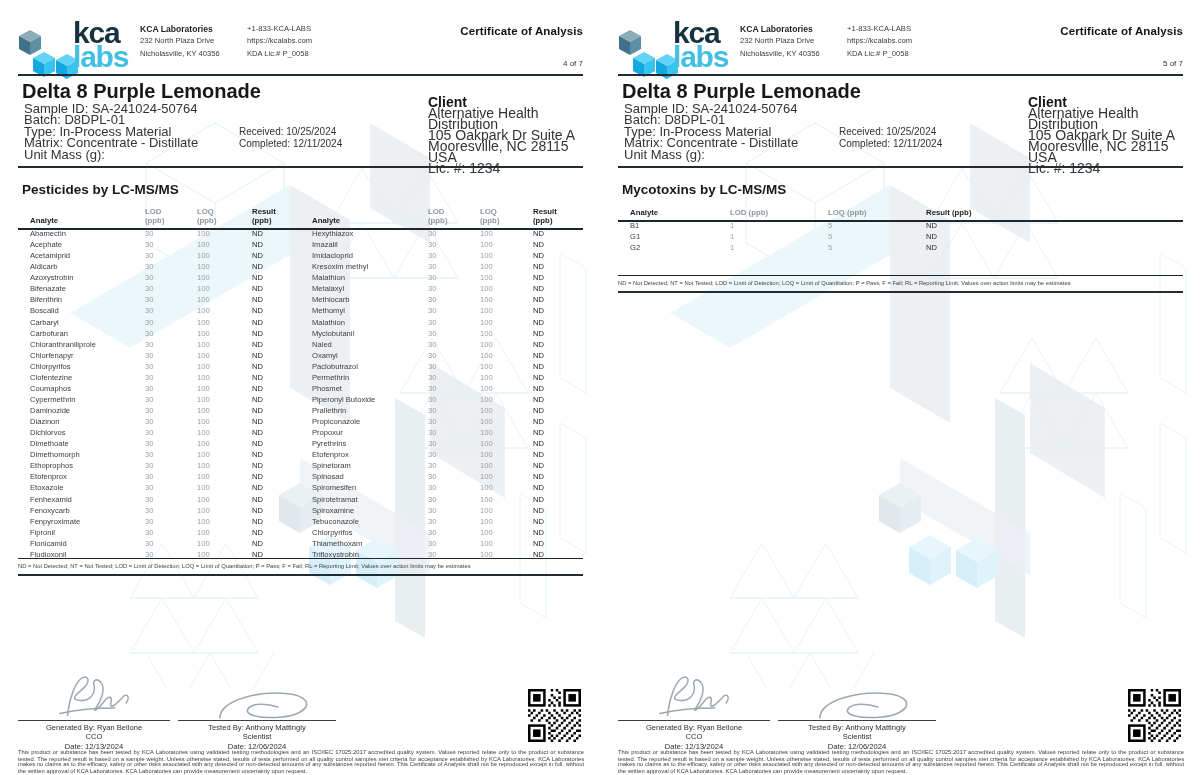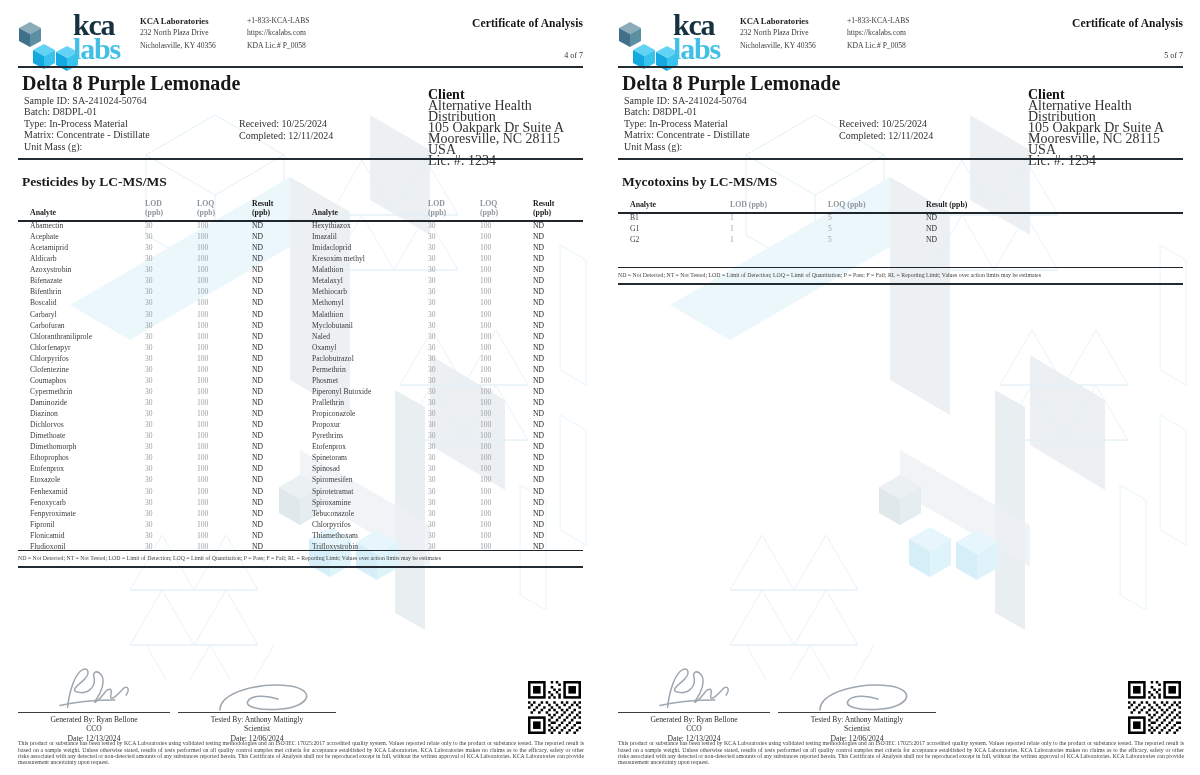--- a/index.html
+++ b/index.html
@@ -1,19 +1,19 @@
 <!DOCTYPE html>
 <html><head>
 <meta charset="utf-8">
 <style>
   html,body{margin:0;padding:0;background:#ffffff;}
   body{width:1200px;height:775px;position:relative;overflow:hidden;
        font-family:"Liberation Sans",sans-serif;color:#2b2b2b;
        -webkit-font-smoothing:antialiased;}
-  .page{position:absolute;top:0;width:600px;height:755px;background:#fff;font-family:Liberation Serif, serif;}
+  .page{position:absolute;top:8px;width:600px;height:755px;background:#fff;}
   #page-4{left:0;}
   #page-5{left:600px;}
 
   
   .wm{position:absolute;left:0;top:55px;width:600px;height:625px;pointer-events:none;}
 
   
   .logo-mark{position:absolute;left:8px;top:10px;}
   .logo-text{position:absolute;left:73px;top:13px;font-weight:bold;font-size:30px;
              letter-spacing:-1.2px;line-height:24px;}
@@ -27,21 +27,21 @@
               color:#141414;text-align:right;letter-spacing:.1px;}
   .page-num{position:absolute;right:17px;top:51px;font-size:8px;color:#2f2f2f;}
   .rule{position:absolute;left:18px;width:565px;background:#232c33;}
   .rule-hdr{top:66px;height:1.8px;}
   .rule-s2{top:158px;height:1.6px;}
   .rule-fn-p{top:566px;height:1.8px;}
   .rule-fn-m{top:283px;height:1.8px;}
 
   
   .product{position:absolute;left:22px;top:72px;font-size:20px;font-weight:bold;color:#181818;}
-  .sinfo{position:absolute;left:24px;top:95px;font-size:10px;line-height:11.4px;color:#333;}
+  .sinfo{position:absolute;left:24px;top:95px;font-size:13px;line-height:11.4px;color:#333;}
   .rdates{position:absolute;left:239px;top:118px;font-size:10px;line-height:11.6px;color:#333;}
   .client{position:absolute;left:428px;top:89px;font-size:14px;line-height:11px;color:#333;}
   .client .clabel{font-weight:bold;color:#161616;}
 
   .sec-title{position:absolute;left:22px;top:174px;font-size:13.5px;font-weight:bold;color:#181818;}
 
   
   .ptable-wrap{position:absolute;left:18px;top:198px;width:565px;height:354px;display:flex;gap:10px;}
   table{border-collapse:collapse;table-layout:fixed;}
   .half-t1{width:272px;}

